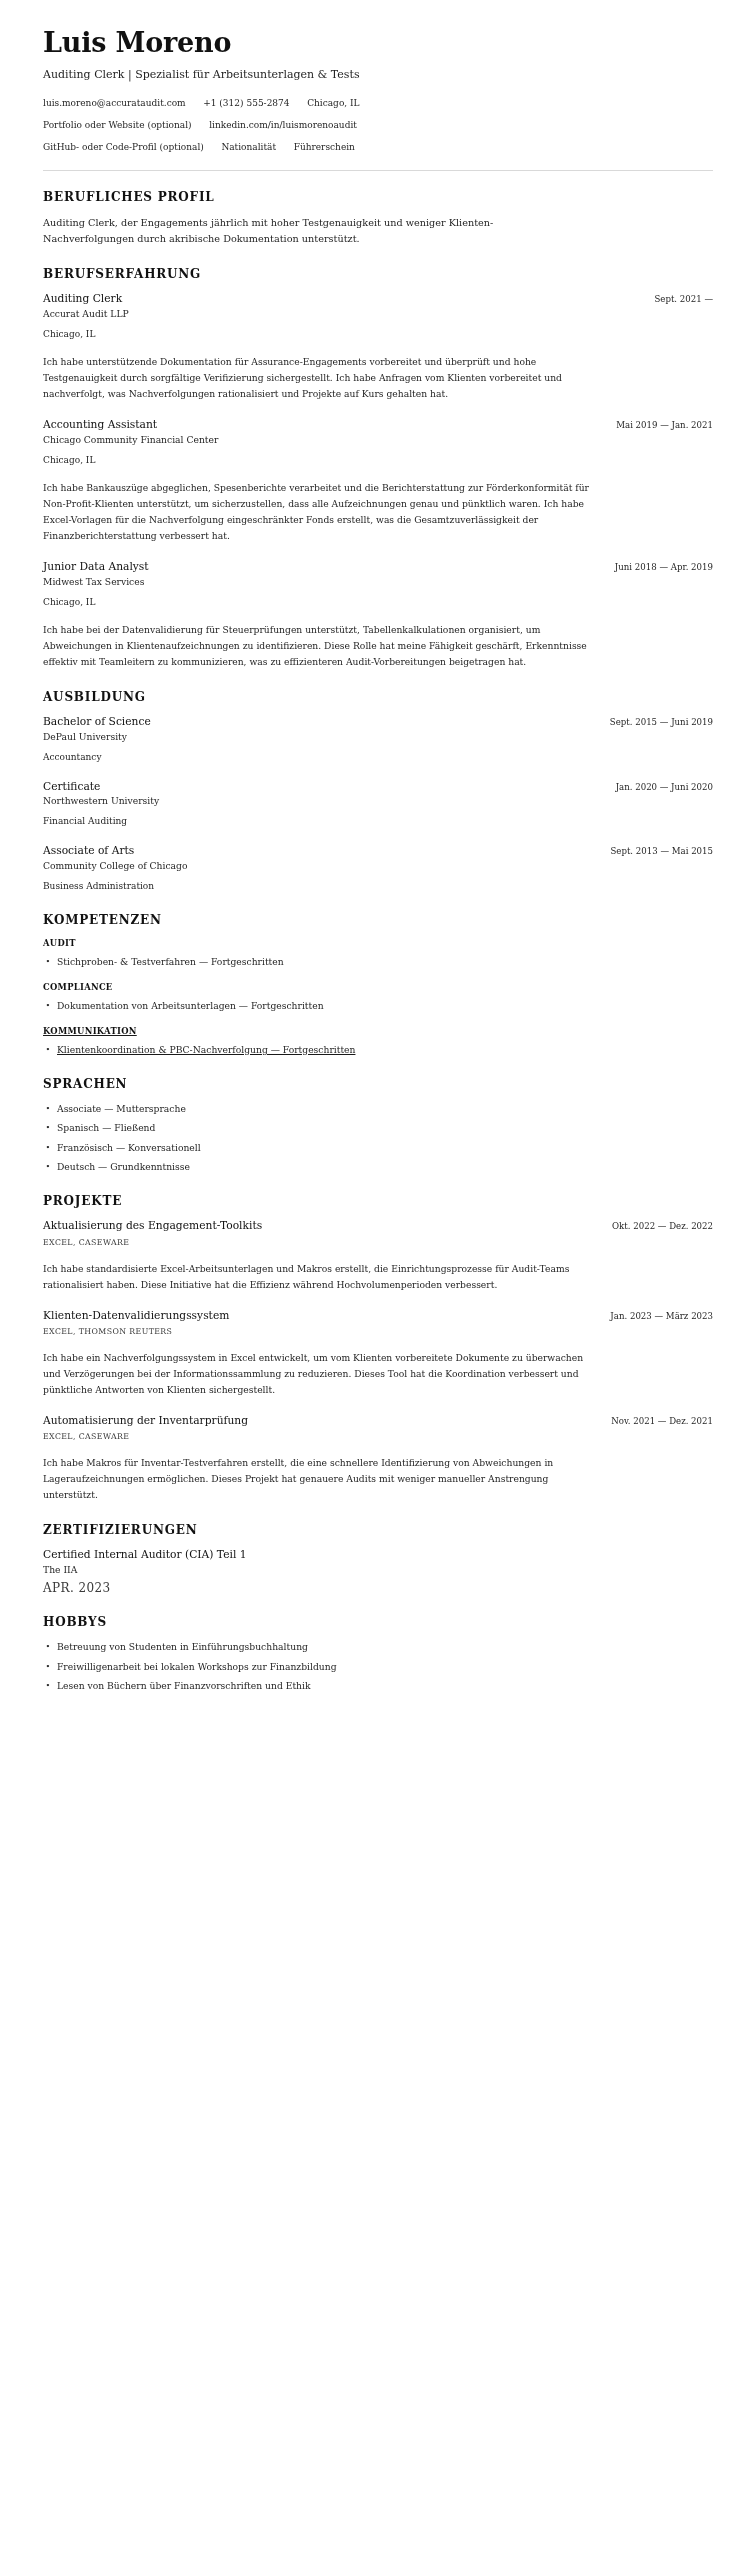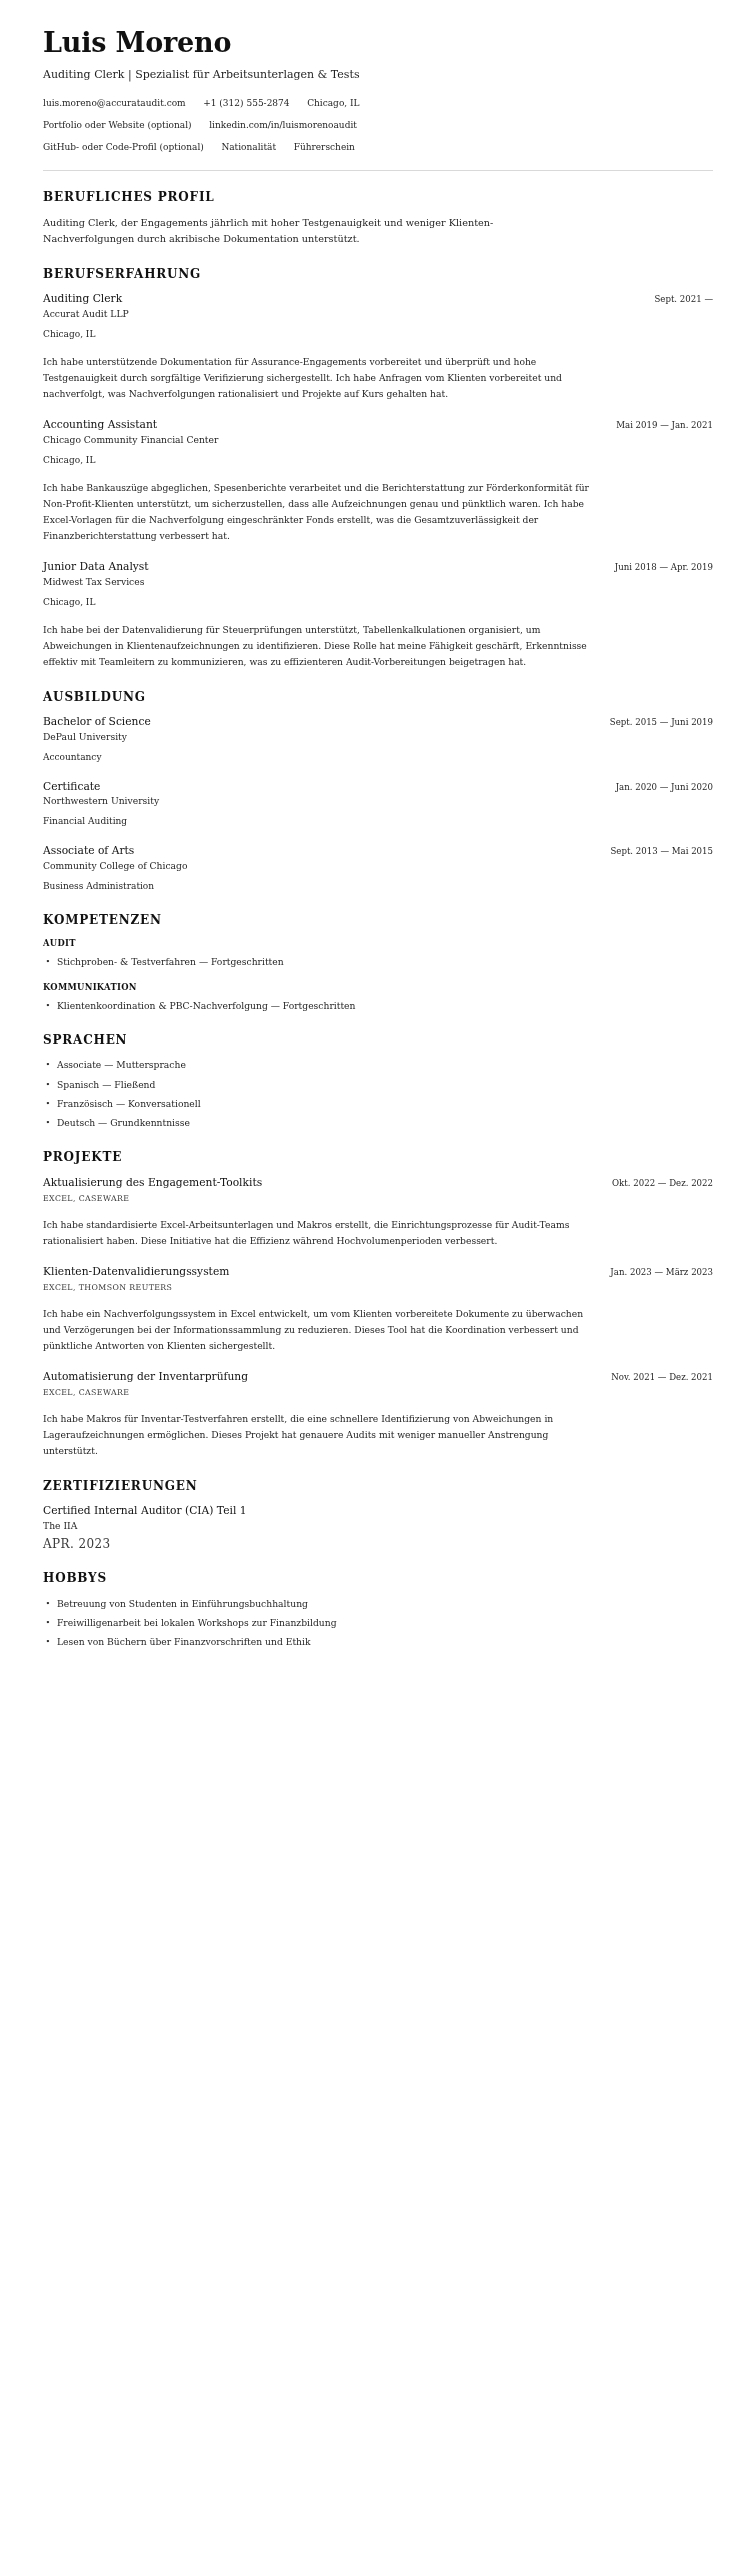--- a/index.html
+++ b/index.html
@@ -120,21 +120,21 @@
   .entry-desc {
     font-size: 9.2px;
     line-height: 1.72;
     color: #1f1f1f;
     margin-top: 14px;
     max-width: 554px;
   }
 
   
   .skill-group { margin-bottom: 12.6px; }
-  .skill-group:last-child { margin-bottom: 0; }
+  .skill-group:last-child { margin-bottom: 0; text-decoration: underline; }
   .skill-cat {
     font-size: 8.4px;
     font-weight: bold;
     letter-spacing: 0.3px;
     text-transform: uppercase;
     color: #111111;
     margin-bottom: 7px;
   }
 
   
@@ -262,20 +262,26 @@
   <div class="section-title">Kompetenzen</div>
 
 
   <div class="skill-group">
     <div class="skill-cat">Audit</div>
     <ul class="bullets">
       <li>Stichproben- &amp; Testverfahren — Fortgeschritten</li>
     </ul>
   </div>
 
+  <div class="skill-group">
+    <div class="skill-cat">Compliance</div>
+    <ul class="bullets">
+      <li>Dokumentation von Arbeitsunterlagen — Fortgeschritten</li>
+    </ul>
+  </div>
 
   <div class="skill-group">
     <div class="skill-cat">Kommunikation</div>
     <ul class="bullets">
       <li>Klientenkoordination &amp; PBC-Nachverfolgung — Fortgeschritten</li>
     </ul>
   </div>
 </section>
 
 <section class="section">

